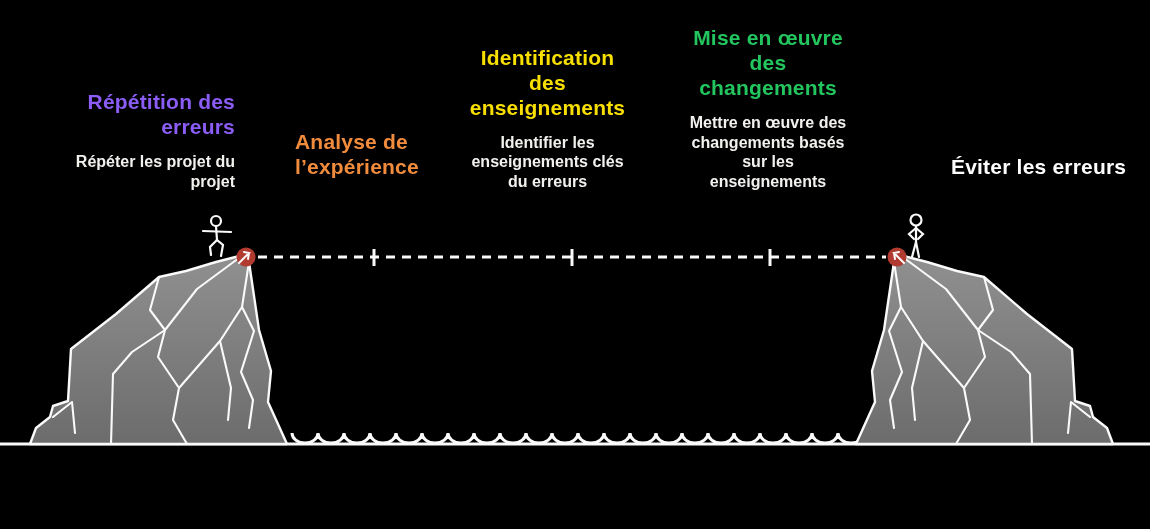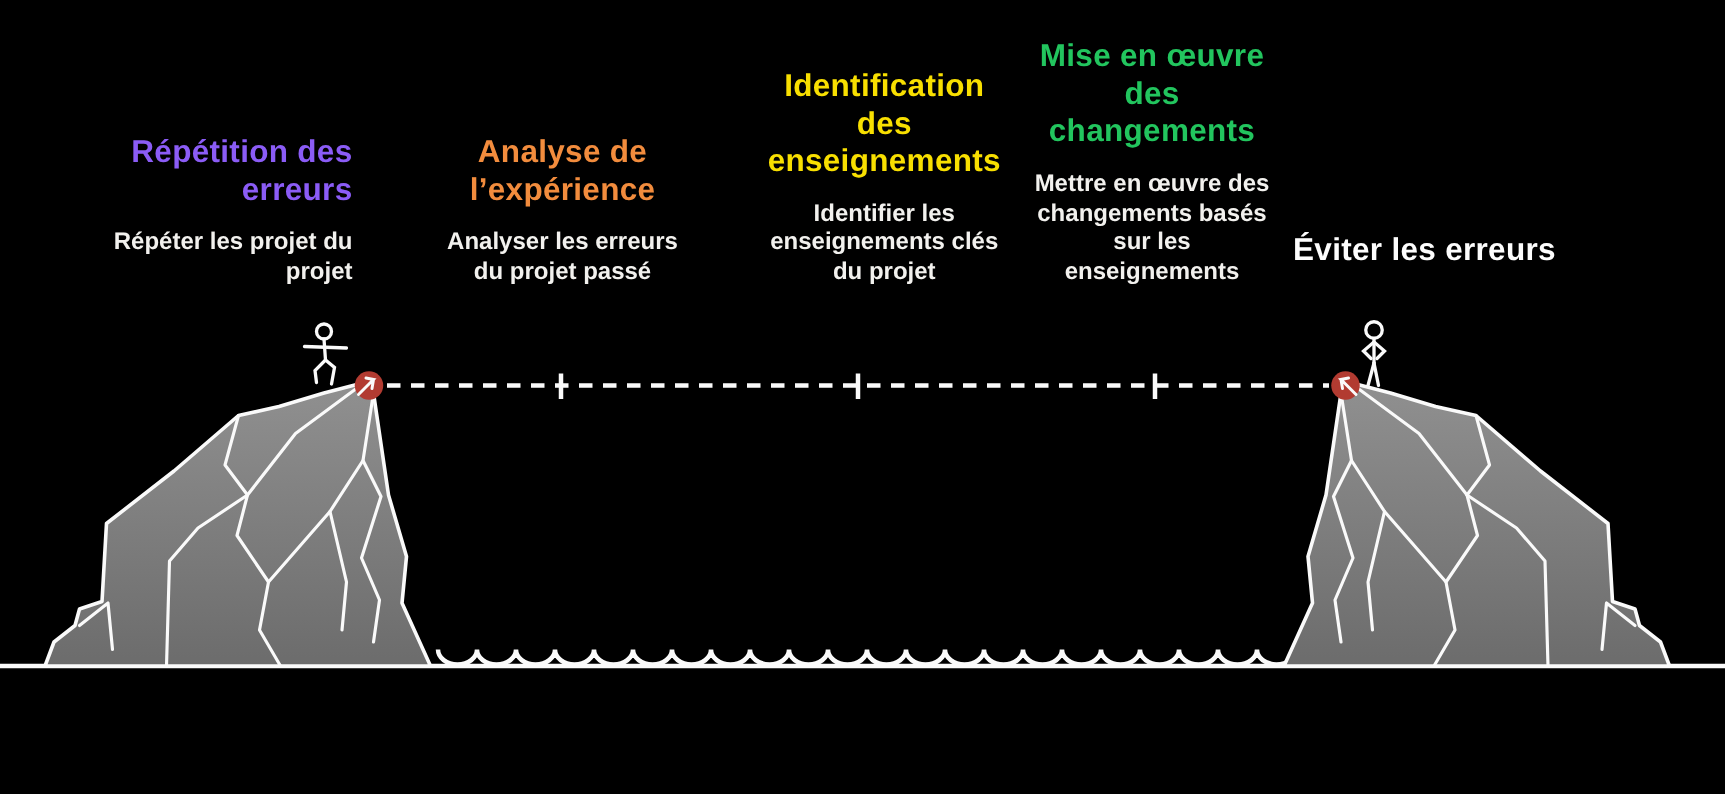--- a/index.html
+++ b/index.html
@@ -6,24 +6,24 @@
   body{width:1150px;height:529px;position:relative;overflow:hidden;
        font-family:"Liberation Sans",sans-serif;}
   .stage-labels{position:absolute;top:0;left:0;width:1150px;height:195px;}
   .stage-col{position:absolute;top:0;height:192px;display:flex;
              flex-direction:column;justify-content:flex-end;}
   .stage-heading{font-size:21px;font-weight:700;line-height:1.19;
                  margin:0 0 12px 0;white-space:pre-line;letter-spacing:.2px;}
   .stage-desc{font-size:16px;font-weight:700;line-height:1.24;margin:0;
               color:#F2F1EE;white-space:pre-line;}
   .col-1{left:40px;width:195px;text-align:right;padding-bottom:6px;}
-  .col-2{left:295px;width:160px;text-align:center;padding-bottom:6px;}
-  .col-3{left:502px;width:175px;text-align:center;padding-bottom:12px;}
+  .col-2{left:295px;width:160px;padding-bottom:6px;}
+  .col-3{left:460px;width:175px;text-align:center;padding-bottom:12px;}
   .col-4{left:680px;width:176px;text-align:center;padding-bottom:1px;}
-  .col-5{left:862px;width:200px;text-align:left;padding-bottom:7px;}
+  .col-5{left:951px;width:200px;text-align:left;padding-bottom:7px;}
   .scene{position:absolute;left:0;top:0;}
 </style>
 </head>
 <body>
 
 <svg class="scene" width="1150" height="529" viewBox="0 0 1150 529">
   <defs>
     <linearGradient id="rockGrad" x1="0" y1="0" x2="0" y2="1">
       <stop offset="0" stop-color="#909090"></stop>
       <stop offset="1" stop-color="#6C6C6C"></stop>
@@ -85,30 +85,28 @@
 <div class="stage-labels">
   <div class="stage-col col-1">
     <h2 class="stage-heading" style="color: #8b5cf6;">Répétition des
 erreurs</h2>
     <p class="stage-desc">Répéter les projet du
 projet</p>
   </div>
   <div class="stage-col col-2">
     <h2 class="stage-heading" style="color: rgb(242, 140, 61);">Analyse de
 l’expérience</h2>
-    <p class="stage-desc">Analyser les erreurs
-du projet passé</p>
   </div>
   <div class="stage-col col-3">
     <h2 class="stage-heading" style="color: rgb(248, 223, 0);">Identification
 des
 enseignements</h2>
     <p class="stage-desc">Identifier les
 enseignements clés
-du projet</p>
+du erreurs</p>
   </div>
   <div class="stage-col col-4">
     <h2 class="stage-heading" style="color: #22c55e; margin-top: 10px;">Mise en œuvre
 des
 changements</h2>
     <p class="stage-desc">Mettre en œuvre des
 changements basés
 sur les
 enseignements</p>
   </div>

